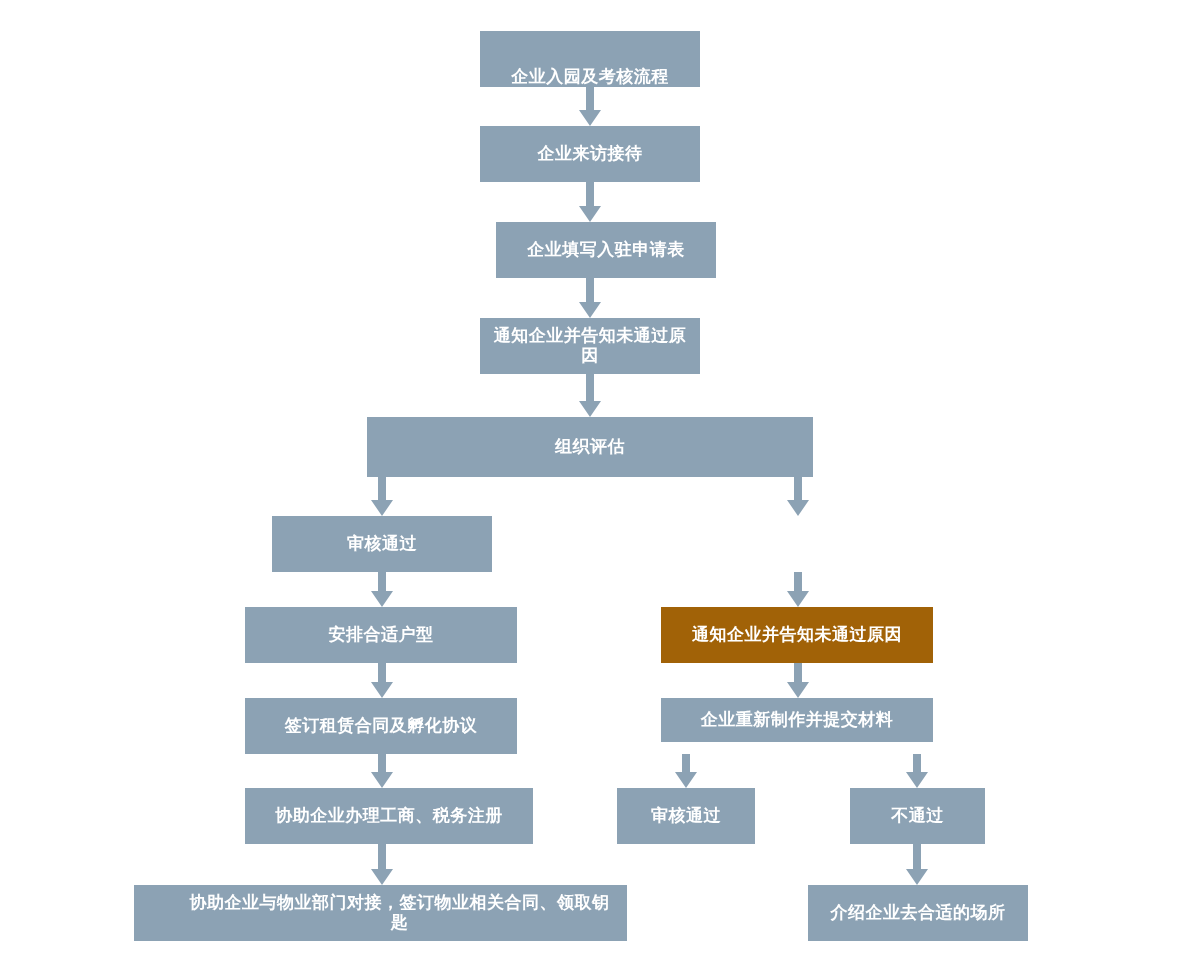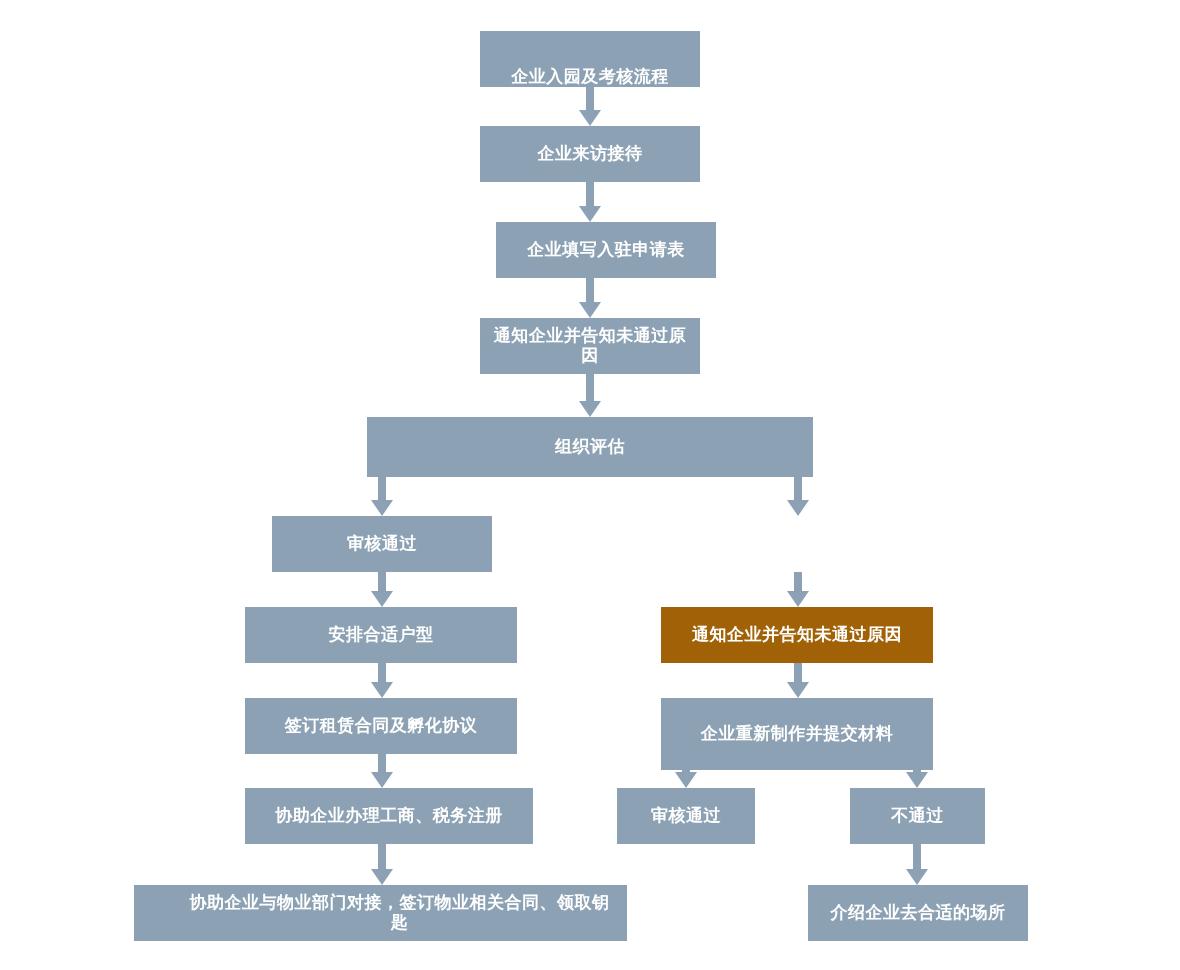--- a/index.html
+++ b/index.html
@@ -156,21 +156,21 @@
     </div>
     <div class="node" style="left: 245px; top: 607px; width: 272px; height: 56px; background: rgb(140, 162, 180); color: rgb(255, 255, 255); text-align: center;">
       <span>安排合适户型</span>
     </div>
     <div class="node" style="left: 661px; top: 607px; width: 272px; height: 56px; background: #a16207; color: rgb(255, 255, 255);">
       <span>通知企业并告知未通过原因</span>
     </div>
     <div class="node" style="left: 245px; top: 698px; width: 272px; height: 56px; background: rgb(140, 162, 180); color: rgb(255, 255, 255);">
       <span>签订租赁合同及孵化协议</span>
     </div>
-    <div class="node" style="left: 661px; top: 698px; width: 272px; height: 72px; background: rgb(140, 162, 180); color: rgb(255, 255, 255); font-family: Liberation Serif, serif;">
+    <div class="node" style="left: 661px; top: 698px; width: 272px; height: 44px; background: rgb(140, 162, 180); color: rgb(255, 255, 255); font-family: Liberation Serif, serif;">
       <span>企业重新制作并提交材料</span>
     </div>
     <div class="node" style="left: 245px; top: 788px; width: 288px; height: 56px; background: rgb(140, 162, 180); color: rgb(255, 255, 255);">
       <span>协助企业办理工商、税务注册</span>
     </div>
     <div class="node" style="left: 617px; top: 788px; width: 138px; height: 56px; background: rgb(140, 162, 180); color: rgb(255, 255, 255);">
       <span>审核通过</span>
     </div>
     <div class="node" style="left: 850px; top: 788px; width: 135px; height: 56px; background: rgb(140, 162, 180); color: rgb(255, 255, 255);">
       <span>不通过</span>

